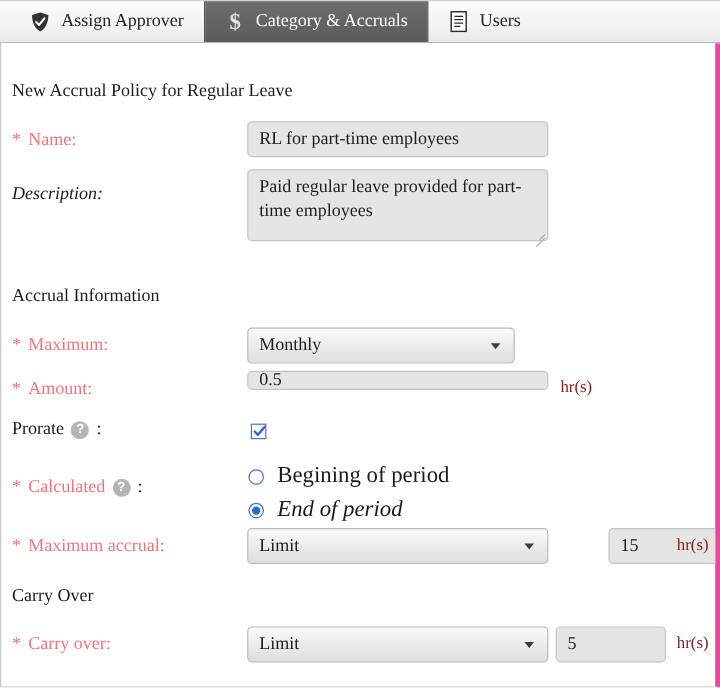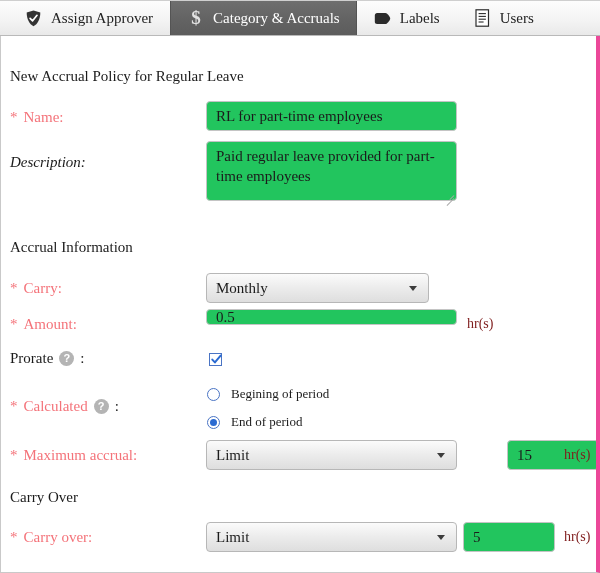--- a/index.html
+++ b/index.html
@@ -117,21 +117,21 @@
     color: #ffffff;
     line-height: 16px;
   }
 
   
   .txt {
     position: absolute;
     box-sizing: border-box;
     border: 1px solid #c4c4c4;
     border-radius: 4px;
-    background: #22c55e;
+    background: #e5e5e5;
     font-family: "Liberation Serif", "DejaVu Serif", serif;
     font-size: 15px;
     color: #1b1b1b;
     padding: 0 9px;
     outline: none;
   }
 
   textarea.txt {
     padding: 5px 9px;
     resize: none;
@@ -218,21 +218,21 @@
   }
   .radio.on::after {
     content: "";
     position: absolute;
     left: 50%; top: 50%;
     width: 7px; height: 7px;
     margin: -3.5px 0 0 -3.5px;
     border-radius: 50%;
     background: #2a6ad1;
   }
-  .radio-label { font-size: 13px; color: #1b1b1b; }
+  .radio-label { font-size: 19px; color: #1b1b1b; }
 
   
   .btn {
     position: absolute;
     box-sizing: border-box;
     display: flex;
     align-items: center;
     justify-content: center;
     gap: 8px;
     border: 1px solid #bdbdbd;
@@ -263,28 +263,20 @@
 
     <div class="tab active">
       <span class="tab-icon">
         <svg width="14" height="20" viewBox="0 0 14 20">
           <text x="7" y="16" text-anchor="middle" font-family="Liberation Serif, serif" font-size="19" font-weight="bold" fill="#e2e2e2">$</text>
         </svg>
       </span>
       <span class="tab-label">Category &amp; Accruals</span>
     </div>
 
-    <div class="tab">
-      <span class="tab-icon">
-        <svg width="17" height="13" viewBox="0 0 17 13">
-          <path d="M0.8 3.2 C0.8 1.9 1.8 0.9 3.1 0.9 L11.5 0.9 C13.0 0.9 16.2 4.6 16.2 6.4 C16.2 8.2 13.0 12.0 11.5 12.0 L3.1 12.0 C1.8 12.0 0.8 11.0 0.8 9.7 Z" fill="#2b2b2b"></path>
-        </svg>
-      </span>
-      <span class="tab-label">Labels</span>
-    </div>
 
     <div class="tab">
       <span class="tab-icon">
         <svg width="15" height="18" viewBox="0 0 15 18">
           <rect x="1" y="0.8" width="12.5" height="16.4" fill="#ffffff" stroke="#2b2b2b" stroke-width="1.2"></rect>
           <line x1="3.6" y1="4.6" x2="10.9" y2="4.6" stroke="#2b2b2b" stroke-width="1.1"></line>
           <line x1="3.6" y1="7.4" x2="10.9" y2="7.4" stroke="#2b2b2b" stroke-width="1.1"></line>
           <line x1="3.6" y1="10.2" x2="10.9" y2="10.2" stroke="#2b2b2b" stroke-width="1.1"></line>
           <line x1="3.6" y1="13.0" x2="8.6" y2="13.0" stroke="#2b2b2b" stroke-width="1.1"></line>
         </svg>
@@ -311,21 +303,21 @@
         <span class="ta-grip">
           <i style="top:9px; width:10px;"></i>
           <i style="top:6px; width:6px;"></i>
         </span>
       </div>
 
       <div class="section-title" style="left:9px; top:203px;">Accrual Information</div>
 
       <div class="row-label" style="left:9px; top:244px;">
         <span class="req">*</span>
-          <span class="lbl-red">Carry:</span>
+          <span class="lbl-red">Maximum:</span>
       </div>
       <div class="sel" style="left:205px; top:237px; width:223px; height:30px;">
         <span>Monthly</span>
         <span class="caret"></span>
       </div>
 
       <div class="row-label" style="left:9px; top:280px;">
         <span class="req">*</span>
           <span class="lbl-red">Amount:</span>
       </div>
@@ -347,21 +339,21 @@
         <span class="req">*</span>
           <span class="lbl-red">Calculated</span>
         <span class="help-icon"></span>
         <span>:</span>
       </div>
 
       <div class="radio-row" style="left:206px; top:350px;">
         <span class="radio"></span>
         <span class="radio-label">Begining of period</span>
       </div>
-      <div class="radio-row" style="left:206px; top:378px;">
+      <div class="radio-row" style="left:206px; top:378px;font-style:italic;">
         <span class="radio on"></span>
         <span class="radio-label">End of period</span>
       </div>
 
       <div class="row-label" style="left:9px; top:411px;">
         <span class="req">*</span>
           <span class="lbl-red">Maximum accrual:</span>
       </div>
       <div class="sel" style="left:205px; top:404px; width:251px; height:30px;">
         <span>Limit</span>

